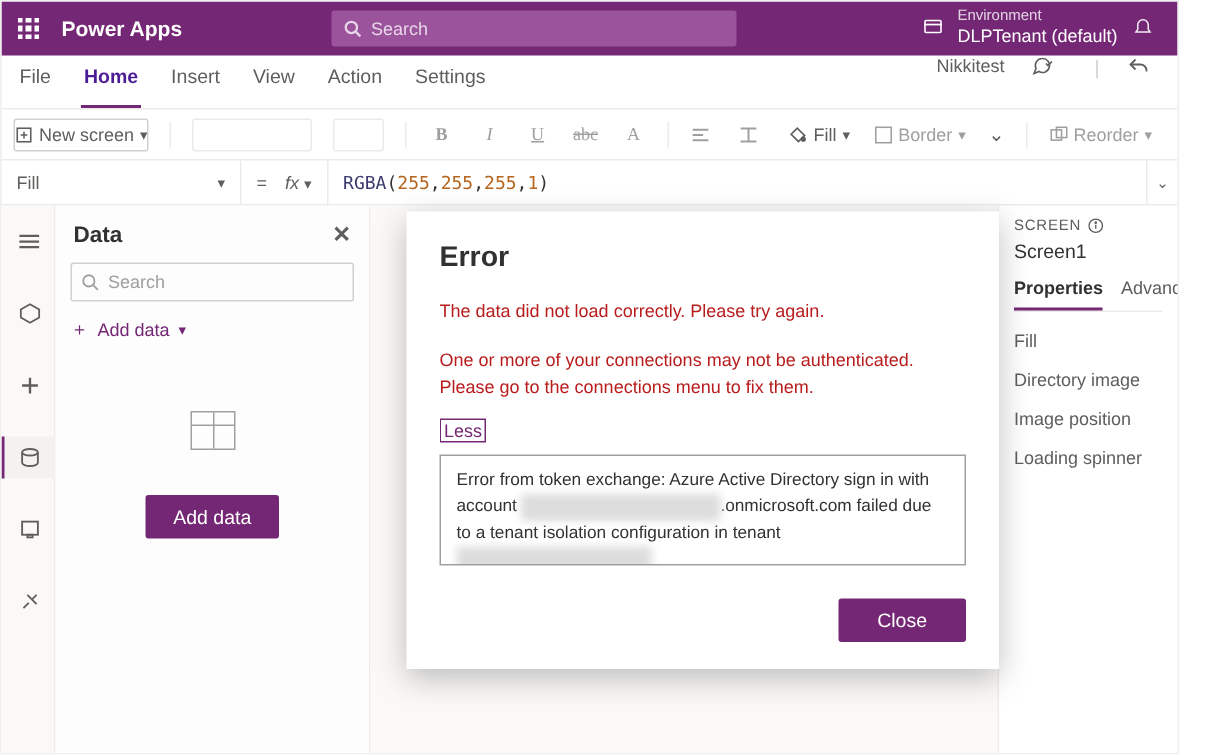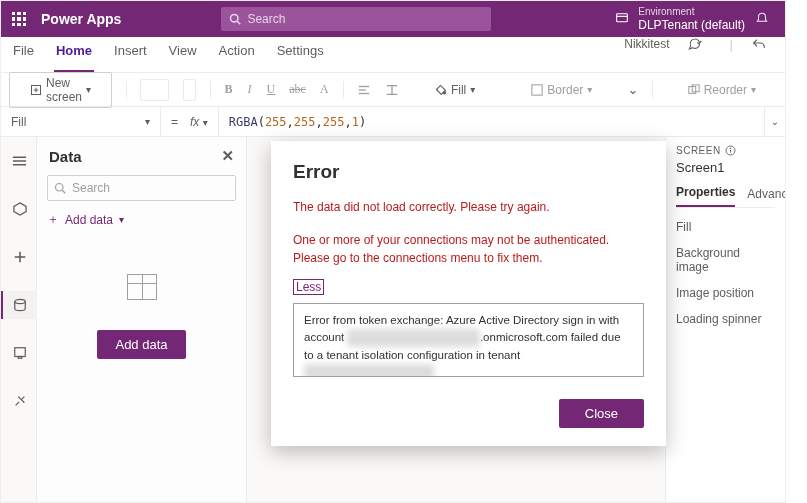--- a/index.html
+++ b/index.html
@@ -22,21 +22,21 @@
   
   .cmdrow { height:36px; border-bottom:1px solid #edebe9; display:flex; padding:0 10px; gap:18px; color:#605e5c; font-size:13px;}
   .cmdrow .tab { padding:6px 2px; cursor:pointer;}
   .cmdrow .tab.active { color:#4c1d95; font-weight:600; border-bottom:2px solid #742774; }
   .cmdrow .spacer{flex:1;}
   .user { color:#605e5c; font-size:12px;}
   .cmd-icon{ width:24px; text-align:center; color:#605e5c;}
   
   
   .ribbon { height:34px; border-bottom:1px solid #edebe9; display:flex; align-items:center; padding:0 8px; gap:14px; color:#a19f9d; font-size:12px;}
-  .ribbon .btn{ display:flex; align-items:center; gap:4px; padding:3px 20px; border:1px solid transparent; border-radius:2px; color:#a19f9d;}
+  .ribbon .btn{ display:flex; align-items:center; gap:4px; padding:3px 0; border:1px solid transparent; border-radius:2px; color:#a19f9d;}
   .ribbon .btn.outline{ border-color:#d2d0ce; color:#605e5c;}
   .ribbon .divider{ width:1px; height:18px; background:#edebe9;}
   .ribbon .fontbox{ width:80px; height:22px; border:1px solid #edebe9; border-radius:2px;}
   .ribbon .sizebox{ width:34px; height:22px; border:1px solid #edebe9; border-radius:2px;}
   .ribbon .ico{ width:18px; text-align:center; font-family:"Times New Roman",serif;}
   
   
   .fxbar { height:30px; border-bottom:1px solid #edebe9; display:flex; align-items:center; font-size:12px;}
   .propsel{ width:160px; height:100%; border-right:1px solid #edebe9; display:flex; align-items:center; padding:0 10px; justify-content:space-between; color:#605e5c;}
   .eqfx{ display:flex; align-items:center; padding:0 10px; gap:12px; color:#605e5c; border-right:1px solid #edebe9; height:100%;}
@@ -59,21 +59,21 @@
   .emptydata .tbl:before,.emptydata .tbl:after{content:"";position:absolute;background:#a19f9d;}
   .emptydata .tbl:before{left:0;right:0;top:33%;height:1px;}
   .emptydata .tbl:after{top:0;bottom:0;left:50%;width:1px;}
   .addbtn{ margin-top:18px; background:#742774; color:#fff; border:none; padding:7px 18px; border-radius:2px; font-size:13px; cursor:pointer;}
   
   .canvas{ flex:1; background:#faf9f8;}
   
   .right{ width:120px; border-left:1px solid #edebe9; padding:8px 10px; font-size:12px; color:#605e5c;}
   .right .lbl{ font-size:10px; letter-spacing:.5px; color:#605e5c; display:flex; align-items:center; gap:4px;}
   .right .scr{ font-size:13px; color:#323130; margin:4px 0 10px;}
-  .right .tabs{ display:flex; gap:12px; border-bottom:1px solid #edebe9; margin-bottom:10px; font-size:12px;align-items:flex-end;}
+  .right .tabs{ display:flex; gap:12px; border-bottom:1px solid #edebe9; margin-bottom:10px; font-size:12px;}
   .right .tabs span{ padding-bottom:6px;}
   .right .tabs .act{ color:#323130; font-weight:600; border-bottom:2px solid #742774;}
   .right .row{ margin:12px 0;}
   
   
   .modal{ position:absolute; left:270px; top:140px; width:395px; background:#fff; box-shadow:0 6px 20px rgba(0,0,0,.25); padding:20px 22px 18px; }
   .modal h2{ margin:0 0 16px; font-size:19px; font-weight:700; color:#323130;}
   .modal p{ margin:16px 0 12px; font-size:12px; color:#b91c1c; line-height:1.45;}
   .less{ color:#742774; font-size:12px; border:1px solid #742774; padding:0 2px; display:inline-block; margin-bottom:8px;}
   .errbox{ border:1px solid #a19f9d; font-size:11.5px; color:#323130; padding:8px 10px; line-height:1.5; height:74px; overflow:auto;}
@@ -323,21 +323,21 @@
               <line x1="8" y1="7" x2="8" y2="11"></line>
             </svg>
         </span>
       </div>
       <div class="scr">Screen1</div>
       <div class="tabs">
         <span class="act">Properties</span>
         <span>Advanced</span>
       </div>
       <div class="row">Fill</div>
-      <div class="row">Background image</div>
+      <div class="row">Directory image</div>
       <div class="row">Image position</div>
       <div class="row">Loading spinner</div>
     </div>
   </div>
 
   <div class="modal">
     <h2>Error</h2>
     <p>The data did not load correctly. Please try again.</p>
     <p>One or more of your connections may not be authenticated. Please go to the connections menu to fix them.</p>
     <span class="less">Less</span>

